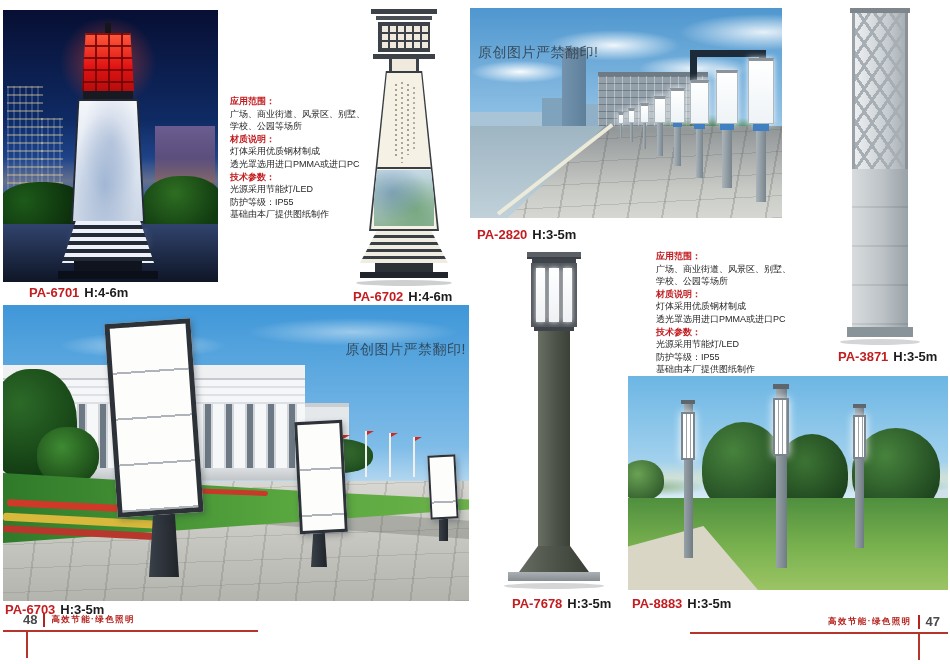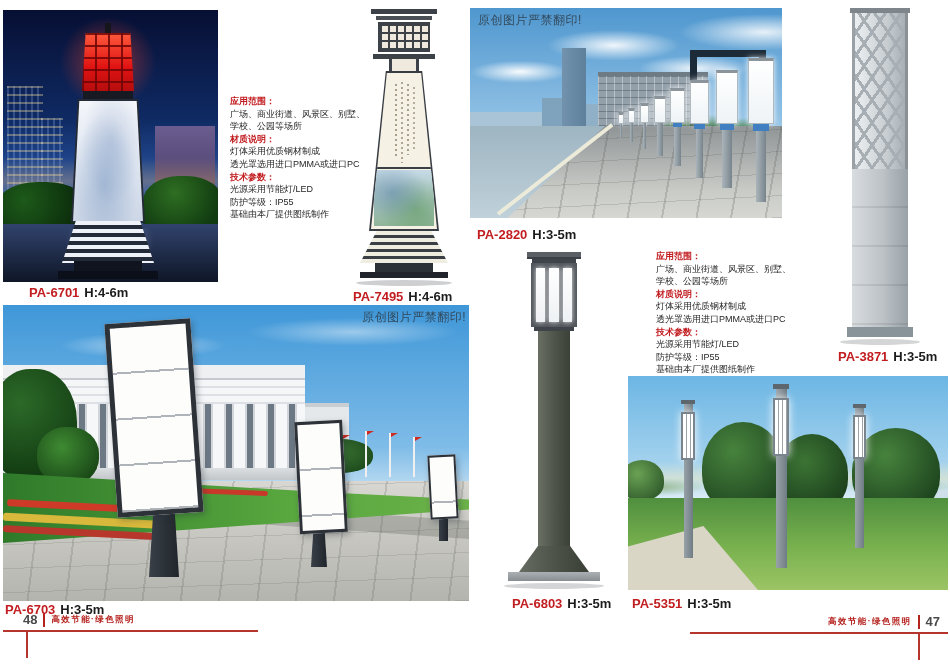--- a/index.html
+++ b/index.html
@@ -10,21 +10,21 @@
   .plabel{position:absolute;font-size:13px;font-weight:bold;white-space:nowrap;}
   .pmodel{color:#c21d20;}
   .pheight{color:#1c1c1c;margin-left:5px;}
 
   
   .specs{position:absolute;width:140px;font-size:9px;line-height:12.6px;white-space:nowrap;}
   .spec-h{color:#c21d20;font-weight:bold;}
   .spec-l{color:#262626;}
 
   
-  .wm{position:absolute;font-size:12px;color:#2e3c48;letter-spacing:.5px;opacity:.85;}
+  .wm{position:absolute;font-size:14px;color:#2e3c48;letter-spacing:.5px;opacity:.85;margin-top:32px;}
 
   
   .footerL{position:absolute;left:3px;top:611px;width:255px;}
   .footerR{position:absolute;left:690px;top:613px;width:258px;}
   .frow{display:flex;align-items:center;gap:6px;height:17px;}
   .footerL .frow{padding-left:20px;}
   .footerR .frow{justify-content:flex-end;padding-right:8px;}
   .pageno{font-size:13px;font-weight:bold;color:#4a4a4a;}
   .fdiv{width:2px;height:14px;background:#b5231f;}
   .fslogan{color:#b5231f;font-size:8.5px;font-weight:bold;letter-spacing:1.4px;}
@@ -269,21 +269,21 @@
         <div class="i2-div"></div>
         <div class="i2-art"></div>
       </div>
     </div>
     <div class="i2-louver"></div>
     <div class="i2-plinth"></div>
     <div class="i2-pad"></div>
     <div class="i2-shadow"></div>
   </div>
   <div class="plabel" style="left:353px;top:289px;">
-    <span class="pmodel">PA-7495</span><span class="pheight">H:4-6m</span>
+    <span class="pmodel">PA-6702</span><span class="pheight">H:4-6m</span>
   </div>
 
   <div class="photo" style="left:470px;top:8px;width:312px;height:210px;">
     <div class="p2-sky"></div>
     <div class="p2-clouds"></div>
     <div class="p2-b" style="left:0;top:104px;width:72px;height:24px;"></div>
     <div class="p2-b" style="left:72px;top:90px;width:26px;height:38px;background:#7fa2bd;"></div>
     <div class="p2-b" style="left:92px;top:40px;width:24px;height:88px;background:linear-gradient(90deg,#7292ad,#5f809b);"></div>
     <div class="p2-b" style="left:116px;top:96px;width:18px;height:32px;background:#8fb0c6;"></div>
     <div class="p2-bigbld"></div>
@@ -408,21 +408,21 @@
       <div class="i3-slot"></div>
       <div class="i3-slot"></div>
     </div>
     <div class="i3-collar"></div>
     <div class="i3-body"></div>
     <div class="i3-flare"></div>
     <div class="i3-slab"></div>
     <div class="i3-shadow"></div>
   </div>
   <div class="plabel" style="left:512px;top:596px;">
-    <span class="pmodel">PA-6803</span><span class="pheight">H:3-5m</span>
+    <span class="pmodel">PA-7678</span><span class="pheight">H:3-5m</span>
   </div>
 
   <div class="photo" style="left:628px;top:376px;width:320px;height:214px;">
     <div class="p4-sky"></div>
     <div class="p4-haze"></div>
     <div class="p4-farline"></div>
     <div class="p4-water"></div>
     <div class="p4-tree" style="left:74px;top:46px;width:82px;height:90px;background:radial-gradient(circle at 38% 32%,#47833d,#224a22 75%);"></div>
     <div class="p4-tree" style="left:148px;top:58px;width:72px;height:78px;background:radial-gradient(circle at 40% 35%,#3c7434,#1d421d 75%);"></div>
     <div class="p4-tree" style="left:224px;top:52px;width:88px;height:86px;background:radial-gradient(circle at 38% 32%,#47833d,#1f471f 75%);"></div>
@@ -442,21 +442,21 @@
         <div class="glamp-post" style="width:11px;flex:1;"></div>
     </div>
     <div class="glamp" style="left:224px;top:28px;width:15px;height:144px;">
       <div class="glamp-cap" style="width:13px;height:4px;"></div>
         <div class="glamp-seg" style="width:9px;height:7px;"></div>
       <div class="glamp-head" style="width:13px;height:44px;"></div>
         <div class="glamp-post" style="width:9px;flex:1;"></div>
     </div>
   </div>
   <div class="plabel" style="left:632px;top:596px;">
-    <span class="pmodel">PA-5351</span><span class="pheight">H:3-5m</span>
+    <span class="pmodel">PA-8883</span><span class="pheight">H:3-5m</span>
   </div>
 
   <div class="footerL">
     <div class="frow">
       <span class="pageno">48</span>
       <span class="fdiv"></span>
       <span class="fslogan">高效节能·绿色照明</span>
     </div>
     <div class="frule"></div>
     <div class="ftickL"></div>

